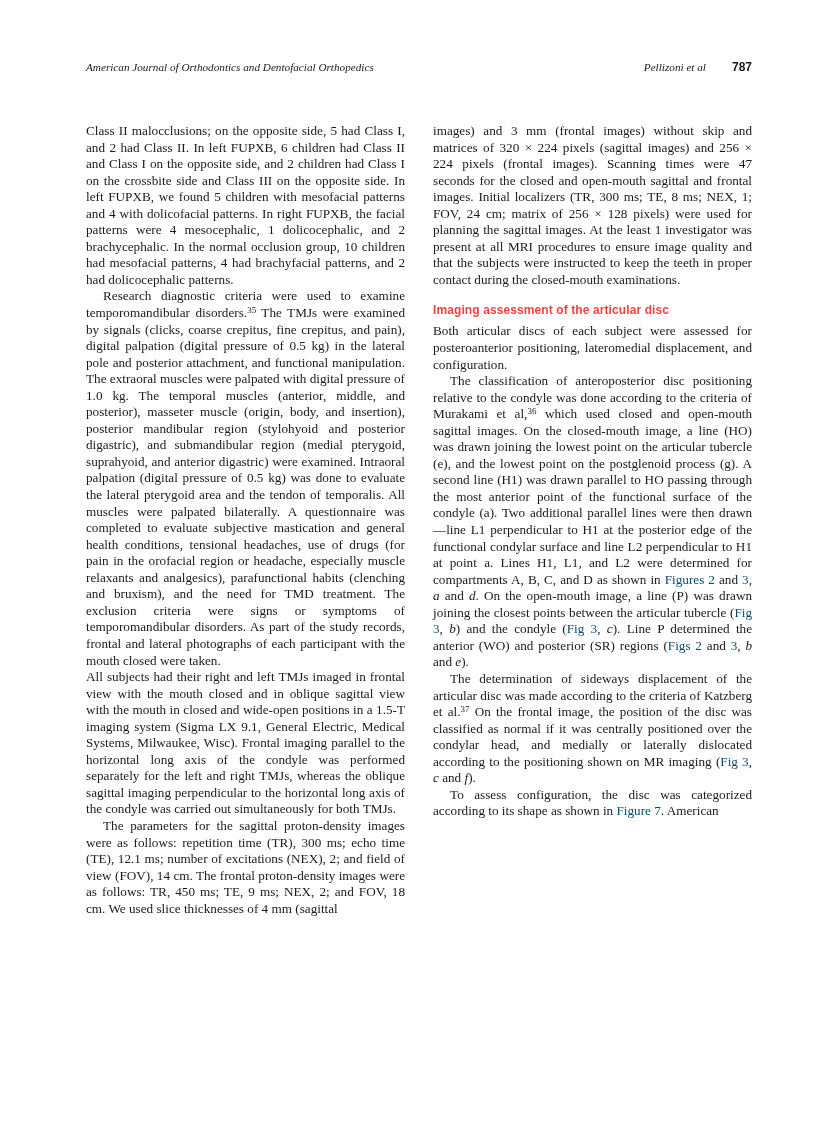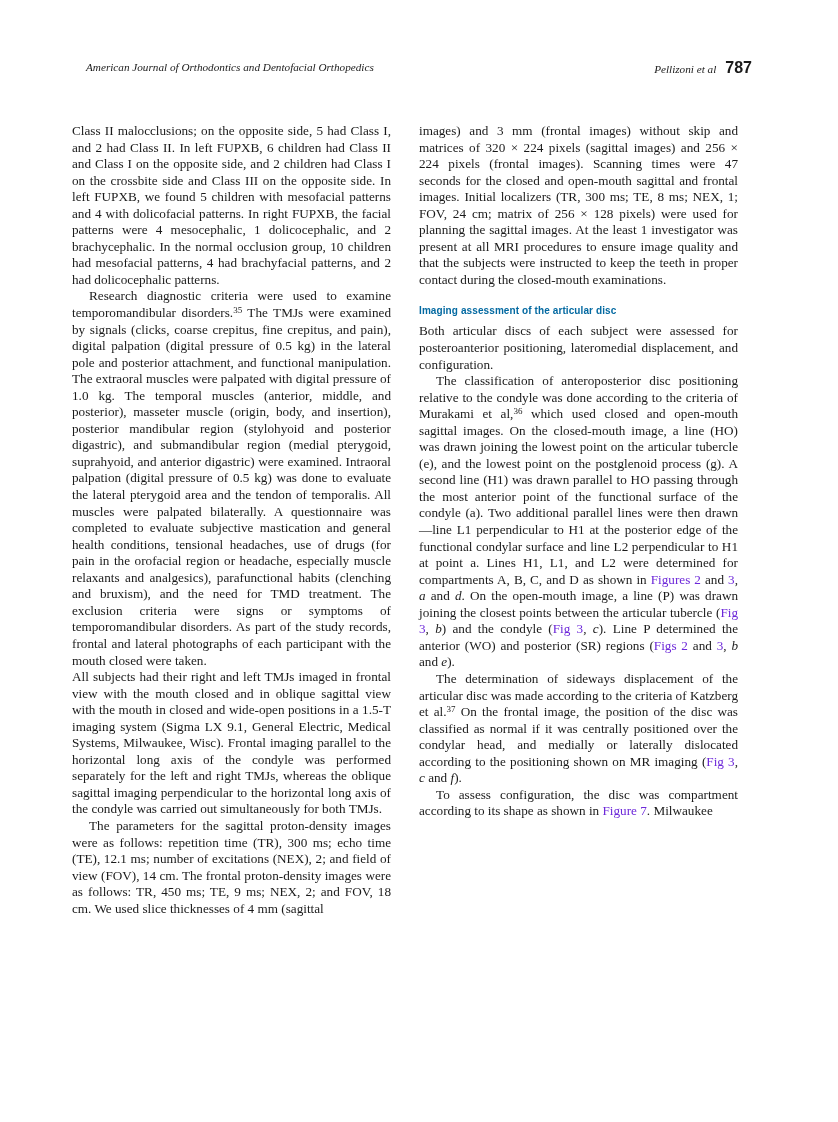--- a/index.html
+++ b/index.html
@@ -37,38 +37,38 @@
     font-family: "Liberation Serif", serif;
     font-style: italic;
     font-size: 11.2px;
     line-height: 15.4px;
     color: #1a1a1a;
   }
   .rh-left div { white-space: nowrap; }
   .rh-right {
     display: flex;
     align-items: baseline;
-    gap: 9px;
+    gap: 26px;
     font-size: 11.2px;
     line-height: 15.4px;
   }
   .rh-authors {
     font-family: "Liberation Serif", serif;
     font-style: italic;
   }
   .rh-pageno {
     font-family: "Liberation Sans", sans-serif;
     font-weight: bold;
-    font-size: 16px;
+    font-size: 12px;
   }
 
   
   .columns {
     position: absolute;
-    left: 72px;
+    left: 86px;
     top: 123px;
     width: 666px;
     display: flex;
     gap: 28px;
   }
   .col {
     width: 319px;
   }
 
   p.para {
@@ -82,34 +82,34 @@
     color: #1a1a1a;
   }
   p.para + p.para { text-indent: 17px; }
   p.noindent { text-indent: 0 !important; }
 
   h2.section-head {
     margin: 0;
     padding: 16px 0 5px 0;
     font-family: "Liberation Sans", sans-serif;
     font-weight: bold;
-    font-size: 10px;
+    font-size: 12px;
     line-height: 15px;
     letter-spacing: 0.1px;
-    color: #0369a1;
+    color: #ef4444;
   }
   h2.section-head.tight-top { padding-top: 15px; }
 
   sup.ref {
     font-size: 0.68em;
     vertical-align: 0.42em;
     line-height: 0;
   }
   .xref {
-    color: #6d28d9;
+    color: #0c4a6e;
     margin-top: 17px;
   }
   .ital { font-style: italic; }
 </style>
 </head>
 <body>
 
 <div class="page">
 
   <div class="running-head">
@@ -144,18 +144,18 @@
       <h2 class="section-head tight-top">Imaging assessment of the articular disc</h2>
 
       <p class="para noindent" style="text-indent:17px">Both articular discs of each subject were assessed for posteroanterior positioning, lateromedial displacement, and configuration.</p>
 
 
       <p class="para"><span>The classification of anteroposterior disc positioning relative to the condyle was done according to the criteria of Murakami et al,</span><sup class="ref">36</sup><span> which used closed and open-mouth sagittal images. On the closed-mouth image, a line (HO) was drawn joining the lowest point on the articular tubercle (e), and the lowest point on the postglenoid process (g). A second line (H1) was drawn parallel to HO passing through the most anterior point of the functional surface of the condyle (a). Two additional parallel lines were then drawn—line L1 perpendicular to H1 at the posterior edge of the functional condylar surface and line L2 perpendicular to H1 at point a. Lines H1, L1, and L2 were determined for compartments A, B, C, and D as shown in </span><span class="xref">Figures 2</span><span> and </span><span class="xref">3</span><span>, </span><span class="ital">a</span><span> and </span><span class="ital">d</span><span>. On the open-mouth image, a line (P) was drawn joining the closest points between the articular tubercle (</span><span class="xref">Fig 3</span><span>, </span><span class="ital">b</span><span>) and the condyle (</span><span class="xref">Fig 3</span><span>, </span><span class="ital">c</span><span>). Line P determined the anterior (WO) and posterior (SR) regions (</span><span class="xref">Figs 2</span><span> and </span><span class="xref">3</span><span>, </span><span class="ital">b</span><span> and </span><span class="ital">e</span><span>).</span></p>
 
       <p class="para"><span>The determination of sideways displacement of the articular disc was made according to the criteria of Katzberg et al.</span><sup class="ref">37</sup><span> On the frontal image, the position of the disc was classified as normal if it was centrally positioned over the condylar head, and medially or laterally dislocated according to the positioning shown on MR imaging (</span><span class="xref">Fig 3</span><span>, </span><span class="ital">c</span><span> and </span><span class="ital">f</span><span>).</span></p>
 
 
-      <p class="para"><span>To assess configuration, the disc was compartment according to its shape as shown in </span><span class="xref">Figure 7</span><span>. Milwaukee</span></p>
+      <p class="para"><span>To assess configuration, the disc was categorized according to its shape as shown in </span><span class="xref">Figure 7</span><span>. American</span></p>
 
     </div>
   </div>
 
 </div>
 
 </body></html>

